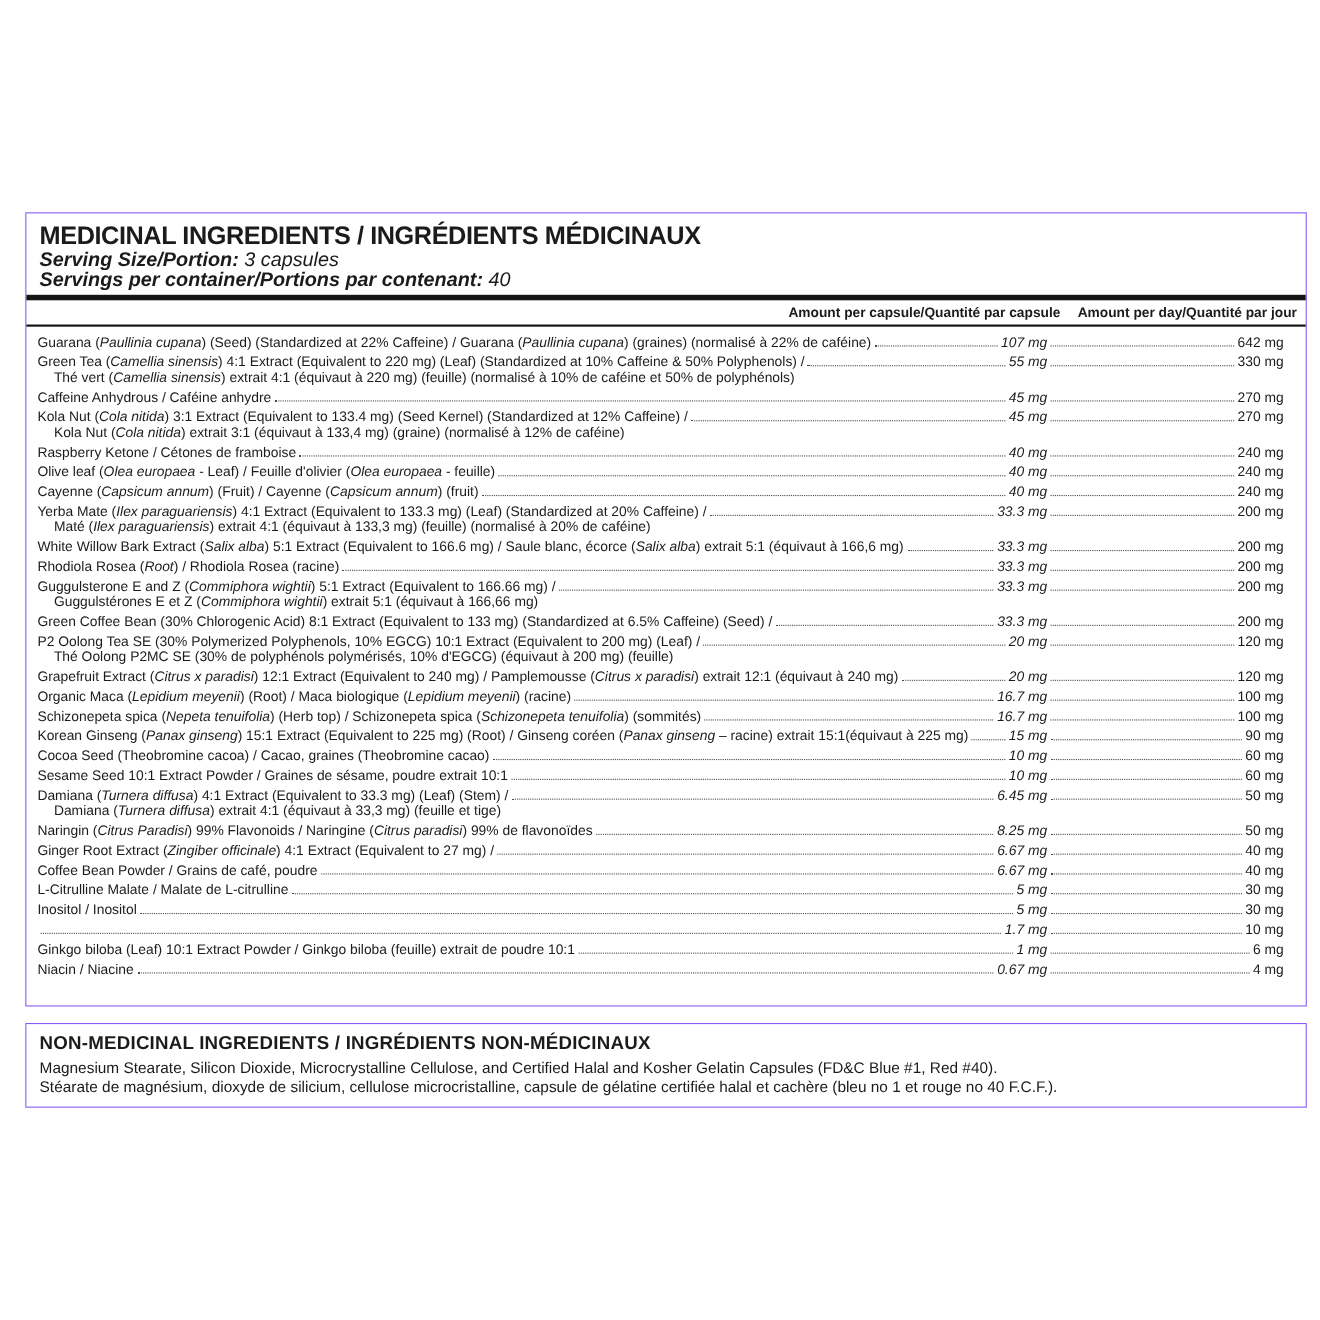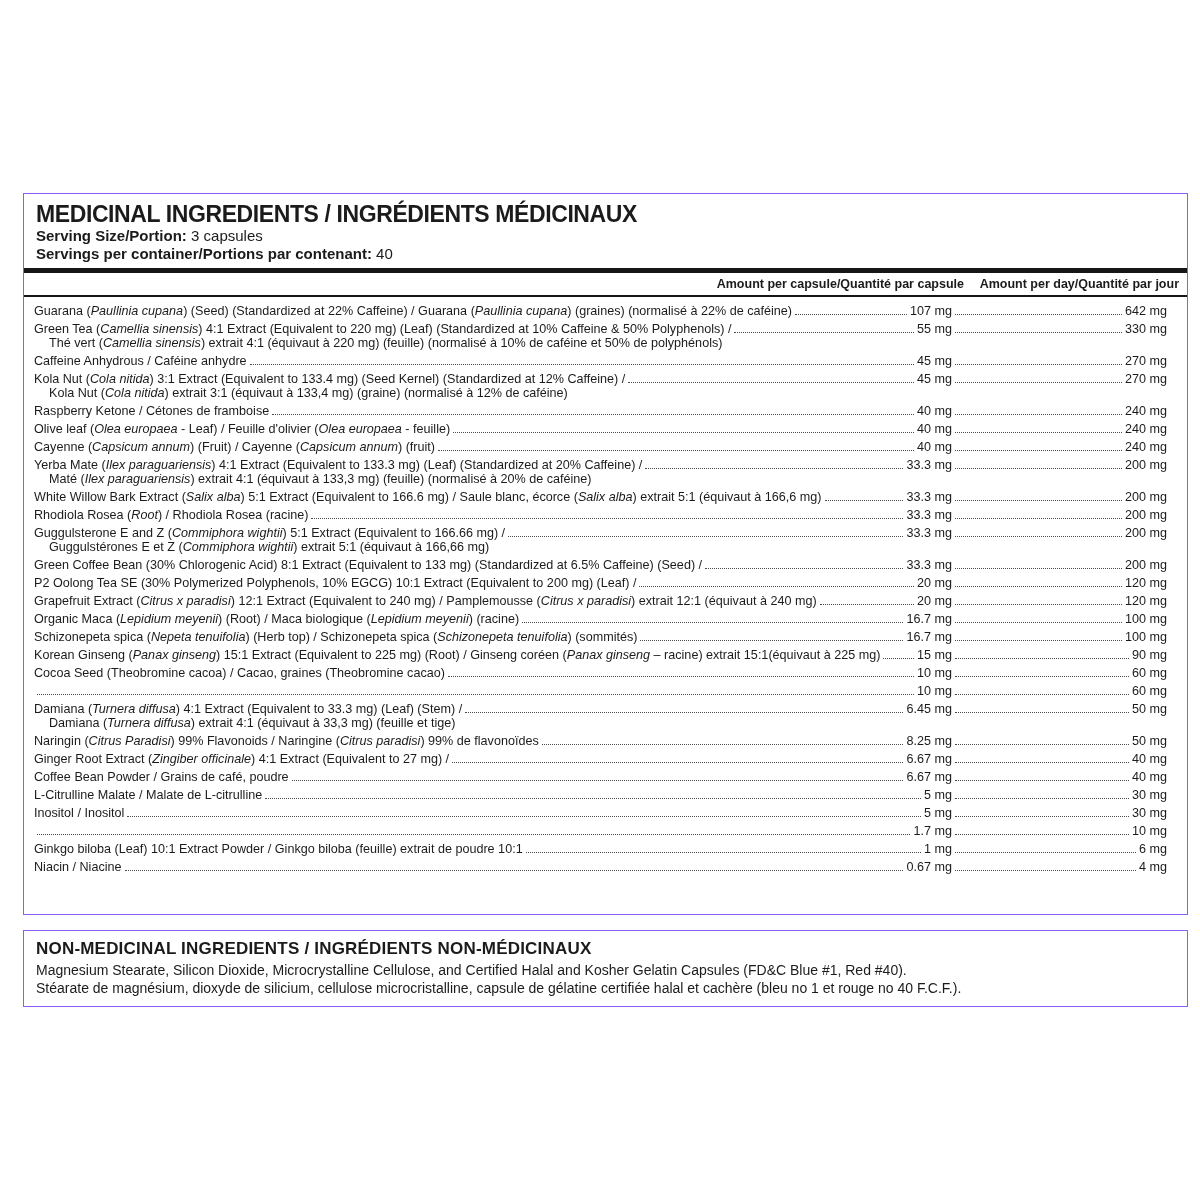--- a/index.html
+++ b/index.html
@@ -11,37 +11,37 @@
   .panel{
     position:absolute;left:23px;right:12px;
     border:1px solid #8b5cf6;background:#fff;box-sizing:border-box;
   }
   .med-panel{top:193px;min-height:722px;}
   .nonmed-panel{top:930px;}
 
   
   .mh{padding:7px 12px 5px 12px;}
   .mh-title{font-size:23px;font-weight:bold;letter-spacing:-0.4px;line-height:26px;}
-  .serv-line{font-size:15px;line-height:18px;font-weight:bold;}
+  .serv-line{font-size:18px;line-height:18px;font-weight:bold;font-style:italic;}
   .serv-line .val{font-weight:normal;}
   .thick-rule{height:5px;background:#161616;}
   .thin-rule{height:2px;background:#161616;}
 
   
   .colhead{display:flex;align-items:flex-end;padding:4px 8px 4px 12px;font-weight:bold;font-size:12.5px;}
   .colhead .h1{margin-left:auto;text-align:right;white-space:nowrap;}
   .colhead .h2{width:215px;text-align:right;white-space:nowrap;}
 
   
   .rows{padding:7px 20px 9px 10px;}
   .row{margin-bottom:4px;font-size:12.6px;line-height:14px;}
   .line1{display:flex;align-items:baseline;}
   .nm{flex:0 1 auto;white-space:nowrap;}
   .lead{flex:1 1 10px;min-width:8px;border-bottom:1.5px dotted #4a4a4a;margin:0 3px 2px 3px;height:1px;}
-  .cap{white-space:nowrap;}
+  .cap{white-space:nowrap;font-style:italic;}
   .dayreg{display:flex;align-items:baseline;width:215px;flex:0 0 215px;justify-content:space-between;}
   .day{white-space:nowrap;}
   .line2{padding-left:15px;}
 
   
   .nm-inner{padding:7px 12px 9px 12px;}
   .nm-title{font-size:17px;font-weight:bold;letter-spacing:0.2px;line-height:21px;margin-bottom:3px;}
   .nm-text{font-size:14px;line-height:17.5px;}
 </style>
 </head>
@@ -224,20 +224,21 @@
   <div class="row">
     <div class="line1">
       <span class="nm">P2 Oolong Tea SE (30% Polymerized Polyphenols, 10% EGCG) 10:1 Extract (Equivalent to 200 mg) (Leaf) /</span>
       <span class="lead"></span>
       <span class="cap">20 mg</span>
       <span class="dayreg">
         <span class="lead"></span>
         <span class="day">120 mg</span>
       </span>
     </div>
+    <div class="line2">Thé Oolong P2MC SE (30% de polyphénols polymérisés, 10% d'EGCG) (équivaut à 200 mg) (feuille)</div>
   </div>
 
   <div class="row">
     <div class="line1">
       <span class="nm">Grapefruit Extract (<i>Citrus x paradisi</i>) 12:1 Extract (Equivalent to 240 mg) / Pamplemousse (<i>Citrus x paradisi</i>) extrait 12:1 (équivaut à 240 mg)</span>
       <span class="lead"></span>
       <span class="cap">20 mg</span>
       <span class="dayreg">
         <span class="lead"></span>
         <span class="day">120 mg</span>
@@ -293,20 +294,21 @@
       <span class="dayreg">
         <span class="lead"></span>
         <span class="day">60 mg</span>
       </span>
     </div>
 
   </div>
 
   <div class="row">
     <div class="line1">
+      <span class="nm">Sesame Seed 10:1 Extract Powder / Graines de sésame, poudre extrait 10:1</span>
       <span class="lead"></span>
       <span class="cap">10 mg</span>
       <span class="dayreg">
         <span class="lead"></span>
         <span class="day">60 mg</span>
       </span>
     </div>
 
   </div>
 

